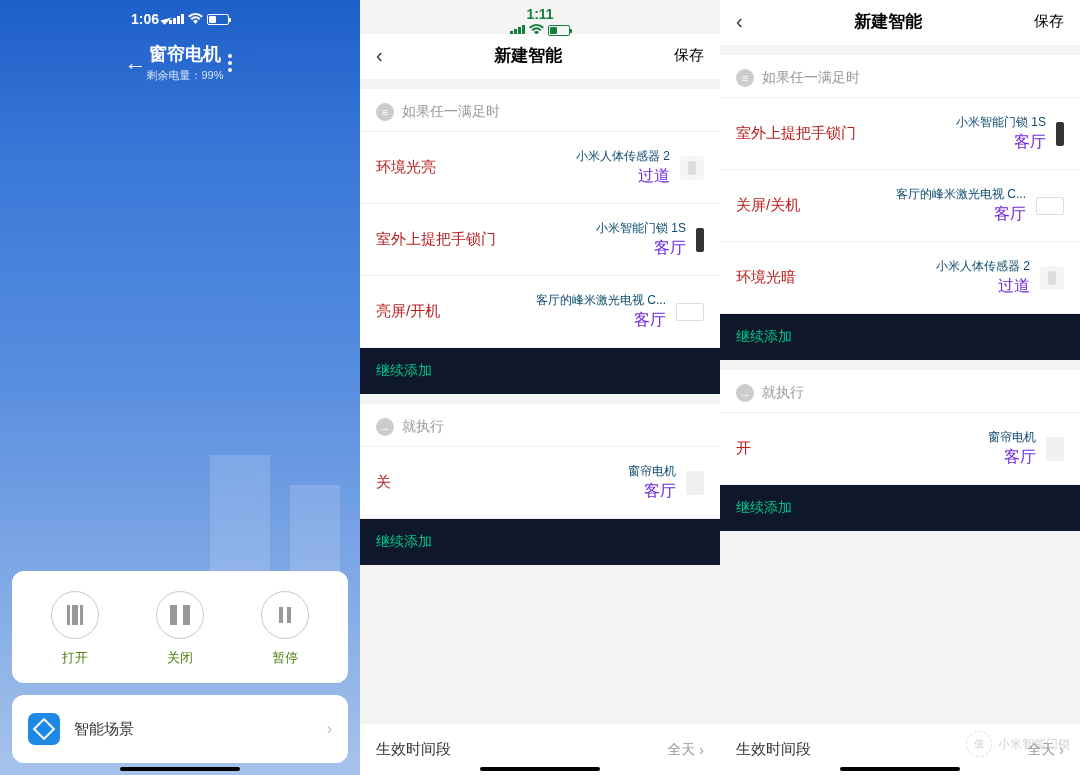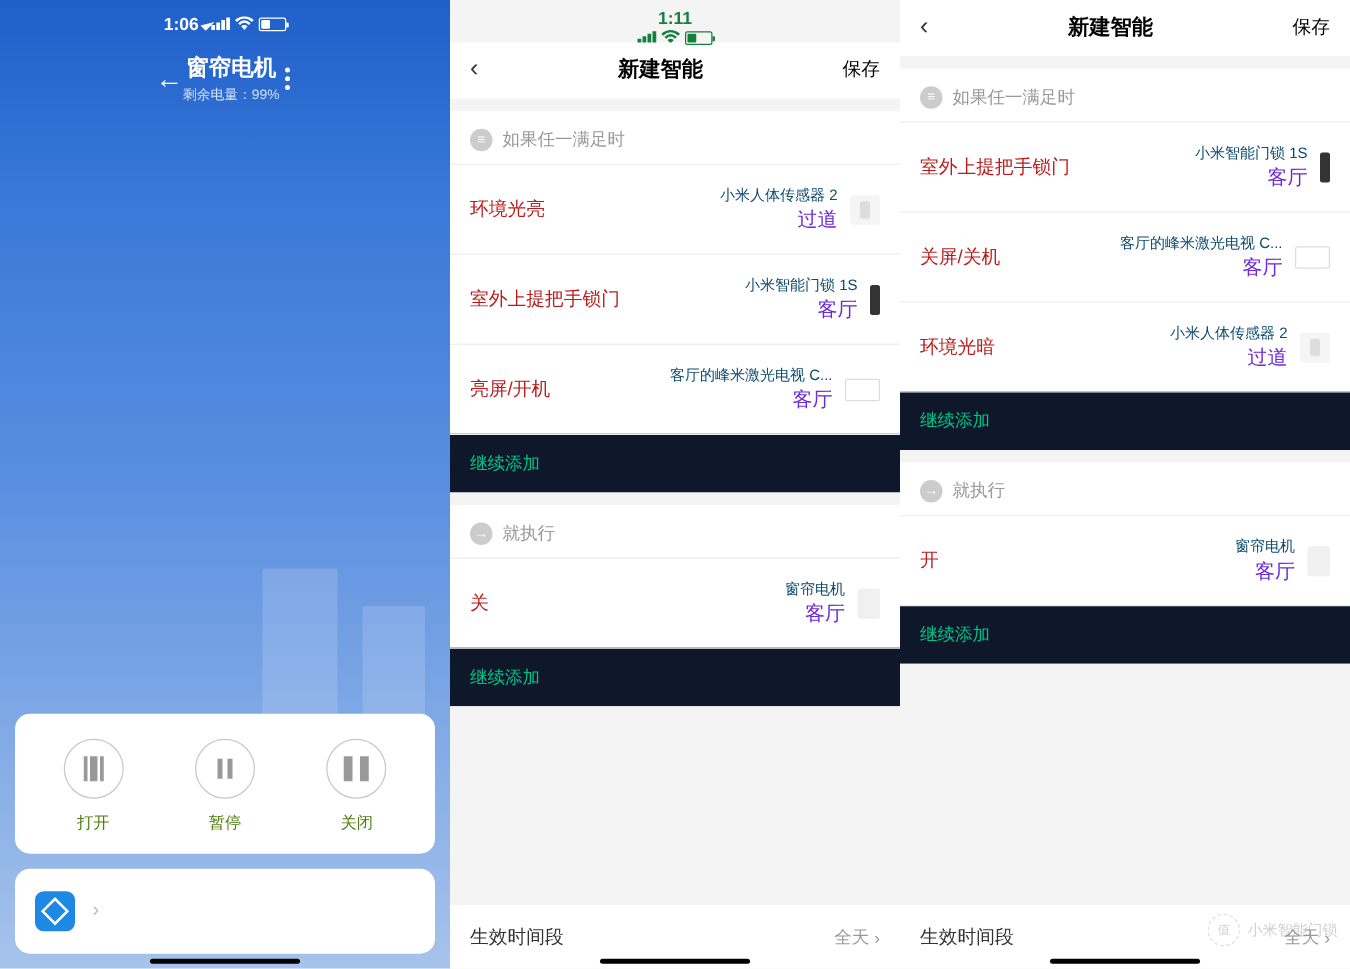--- a/index.html
+++ b/index.html
@@ -148,37 +148,38 @@
       <div class="ctrl-btn">
         <div class="ctrl-icon">
             <div class="ctrl-glyph glyph-open">
               <span></span>
             </div>
           </div>
         <span class="ctrl-label">打开</span>
       </div>
       <div class="ctrl-btn">
         <div class="ctrl-icon">
-            <div class="ctrl-glyph glyph-pause"></div>
-          </div>
-        <span class="ctrl-label">暂停</span>
-      </div>
-      <div class="ctrl-btn">
-        <div class="ctrl-icon">
             <div class="ctrl-glyph glyph-close">
               <span></span>
             </div>
           </div>
         <span class="ctrl-label">关闭</span>
       </div>
+      <div class="ctrl-btn">
+        <div class="ctrl-icon">
+            <div class="ctrl-glyph glyph-pause"></div>
+          </div>
+        <span class="ctrl-label">暂停</span>
+      </div>
     </div>
     <div class="scene-card">
       <div class="scene-icon">
           <div class="scene-icon-inner"></div>
         </div>
+      <span class="scene-label">智能场景</span>
       <span class="chevron">›</span>
     </div>
   </div>
   <div class="home-bar"></div>
 </div>
 
 <div class="screen s2">
   <div class="status-bar">
     <div class="status-left">
         <span>1:11</span>

